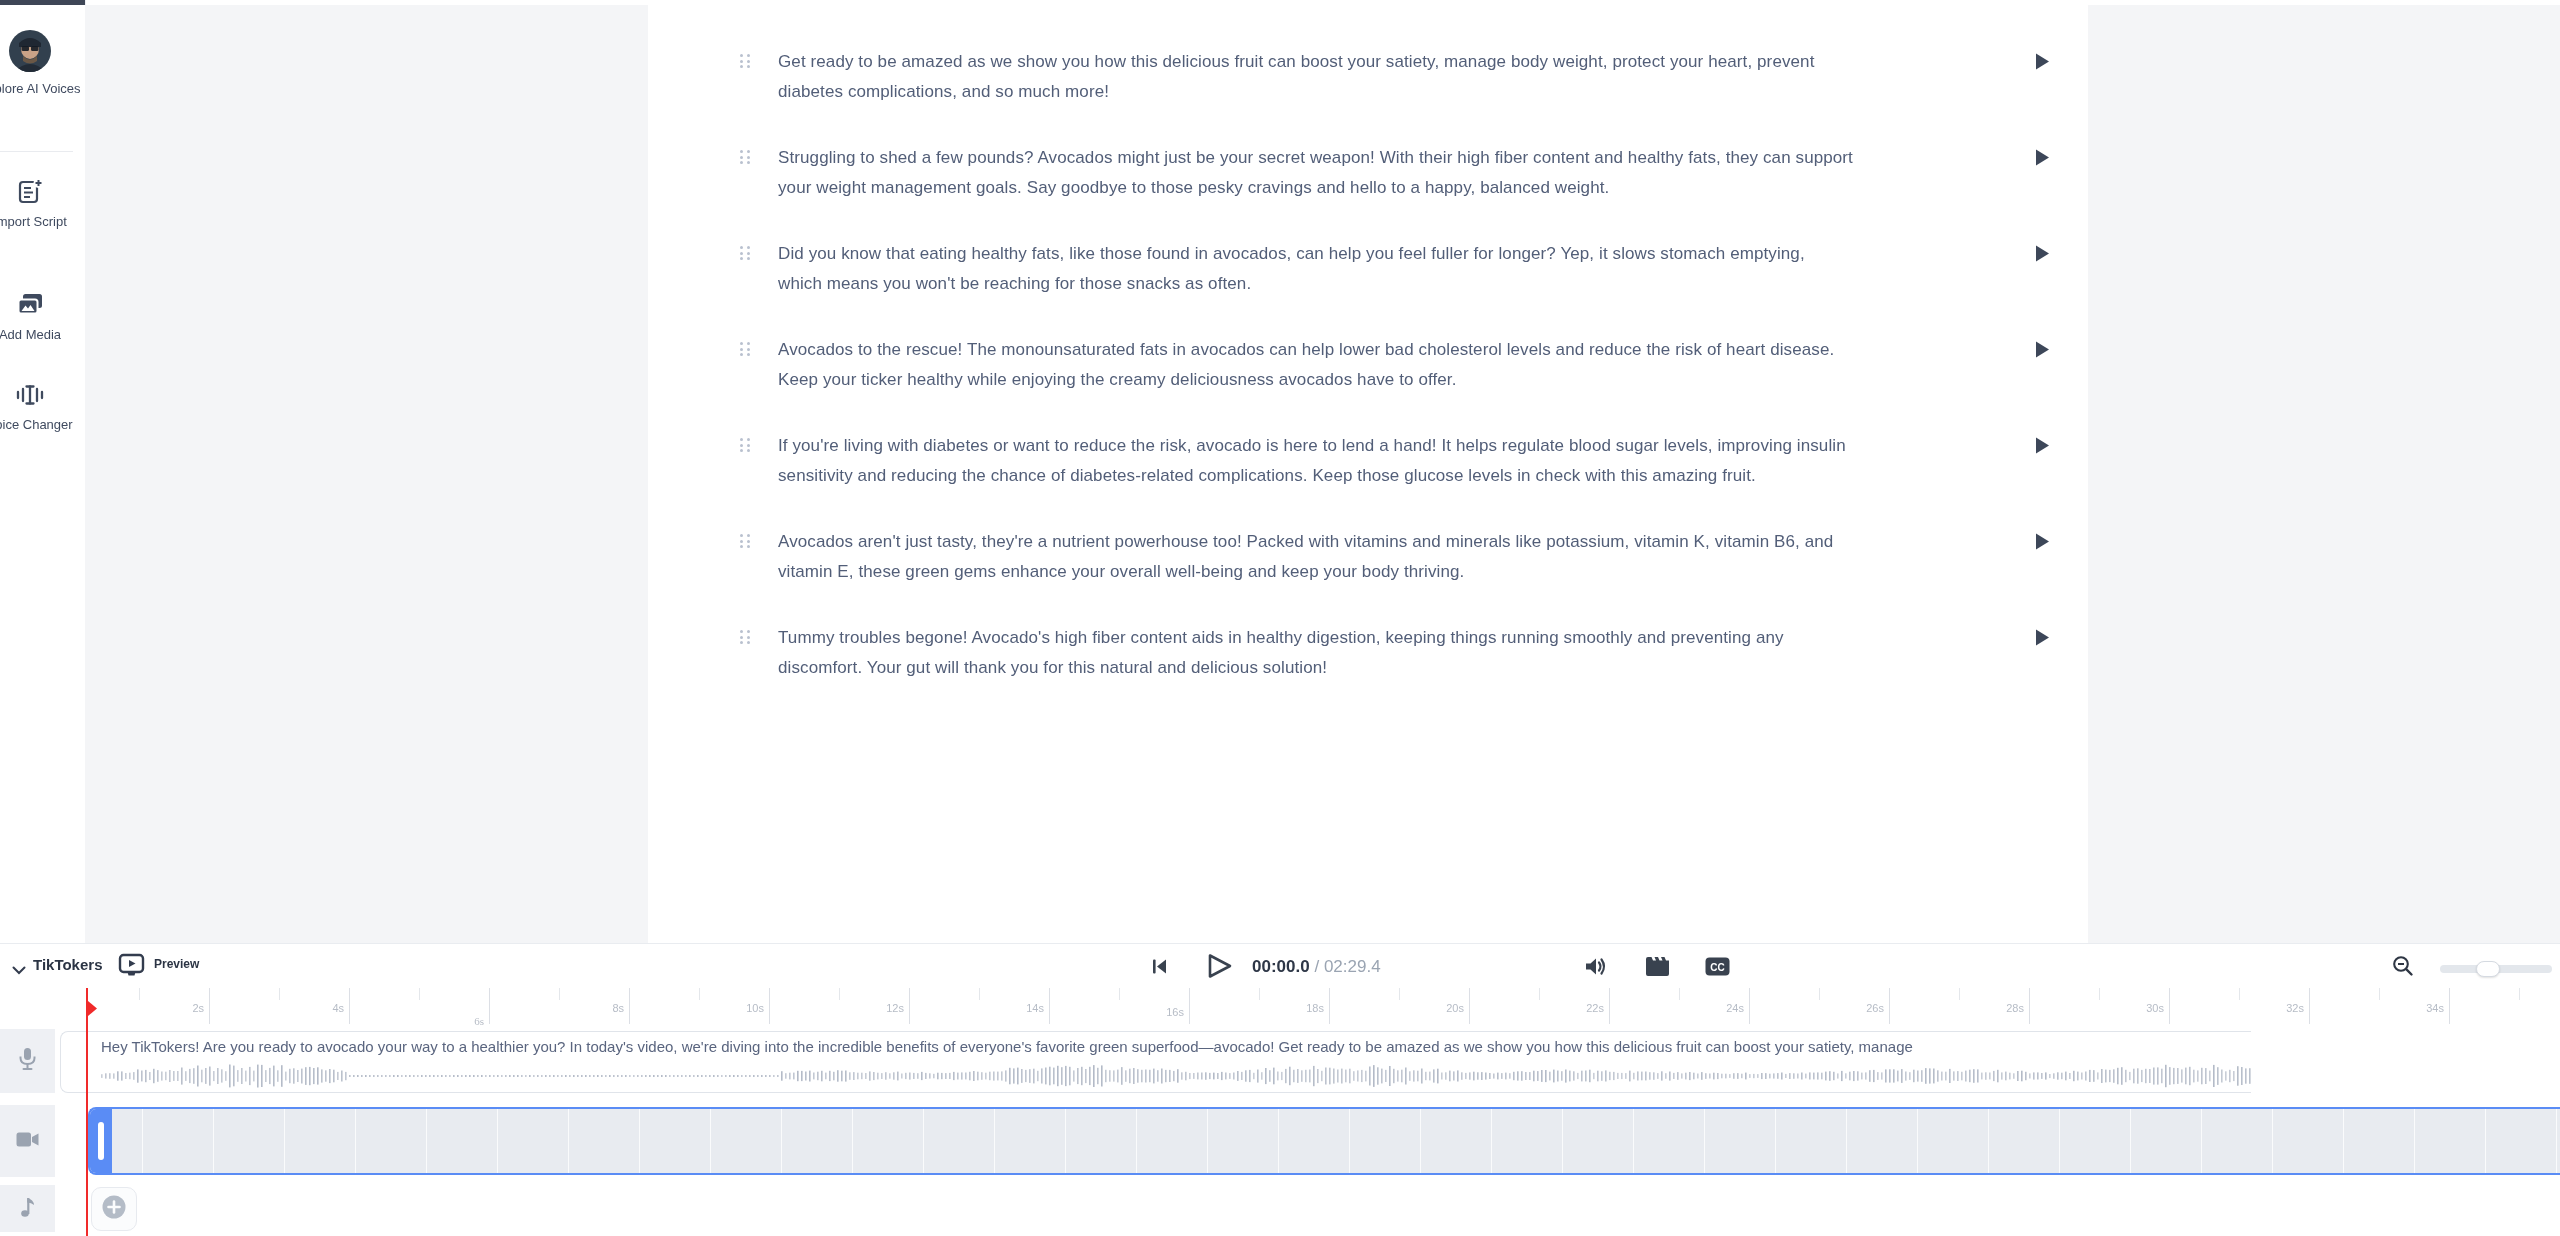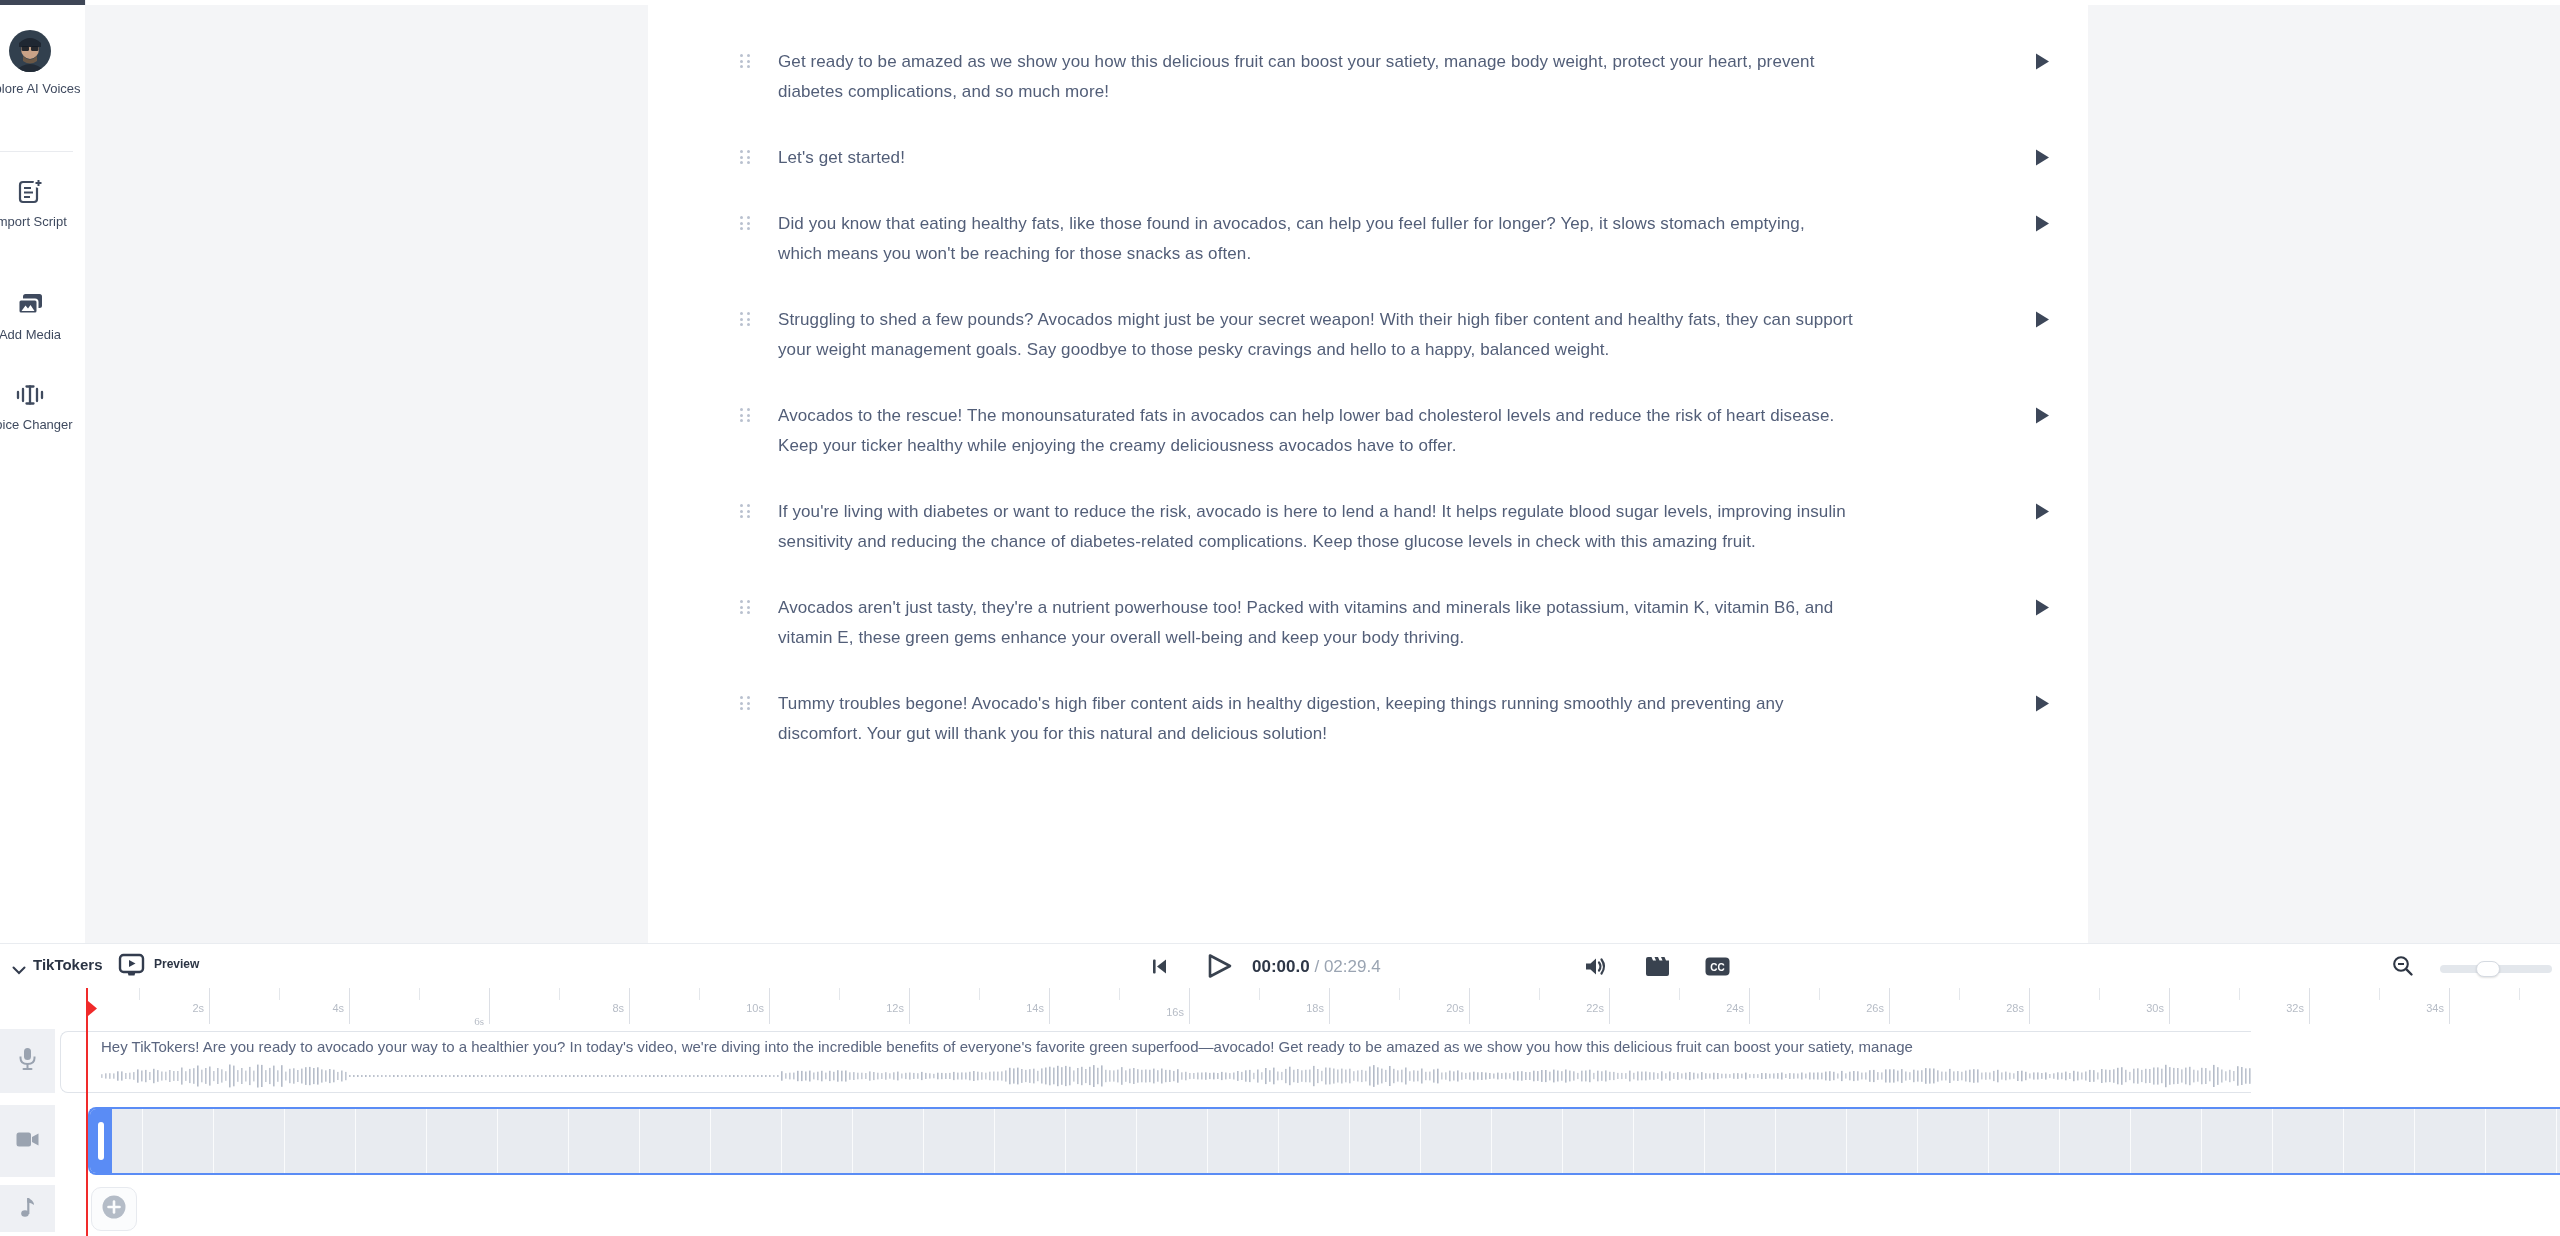--- a/index.html
+++ b/index.html
@@ -146,49 +146,35 @@
       </div>
       <div class="block">
         <span class="grip">
           <i></i>
           <i></i>
           <i></i>
           <i></i>
           <i></i>
           <i></i>
         </span>
-        <div class="txt">Let's get started!</div>
+        <div class="txt">Struggling to shed a few pounds? Avocados might just be your secret weapon!  With their high fiber content and healthy fats, they can support your weight management goals. Say goodbye to those pesky cravings and hello to a happy, balanced weight.</div>
         <span class="rowplay"><svg width="15" height="17" viewBox="0 0 15 17">
             <path d="M1 0.5 L14 8.5 L1 16.5 Z" fill="#3d4759"></path>
           </svg></span>
       </div>
       <div class="block">
         <span class="grip">
           <i></i>
           <i></i>
           <i></i>
           <i></i>
           <i></i>
           <i></i>
         </span>
         <div class="txt">Did you know that eating healthy fats, like those found in avocados, can help you feel fuller for longer? Yep, it slows stomach emptying, which means you won't be reaching for those snacks as often.</div>
-        <span class="rowplay"><svg width="15" height="17" viewBox="0 0 15 17">
-            <path d="M1 0.5 L14 8.5 L1 16.5 Z" fill="#3d4759"></path>
-          </svg></span>
-      </div>
-      <div class="block">
-        <span class="grip">
-          <i></i>
-          <i></i>
-          <i></i>
-          <i></i>
-          <i></i>
-          <i></i>
-        </span>
-        <div class="txt">Struggling to shed a few pounds? Avocados might just be your secret weapon!  With their high fiber content and healthy fats, they can support your weight management goals. Say goodbye to those pesky cravings and hello to a happy, balanced weight.</div>
         <span class="rowplay"><svg width="15" height="17" viewBox="0 0 15 17">
             <path d="M1 0.5 L14 8.5 L1 16.5 Z" fill="#3d4759"></path>
           </svg></span>
       </div>
       <div class="block">
         <span class="grip">
           <i></i>
           <i></i>
           <i></i>
           <i></i>

